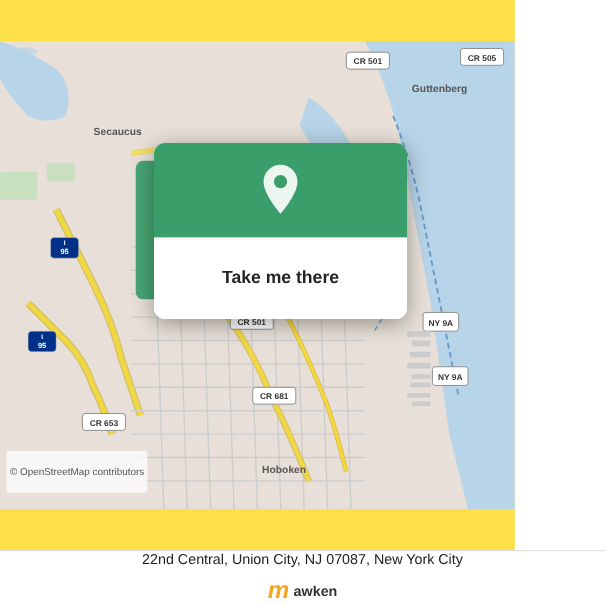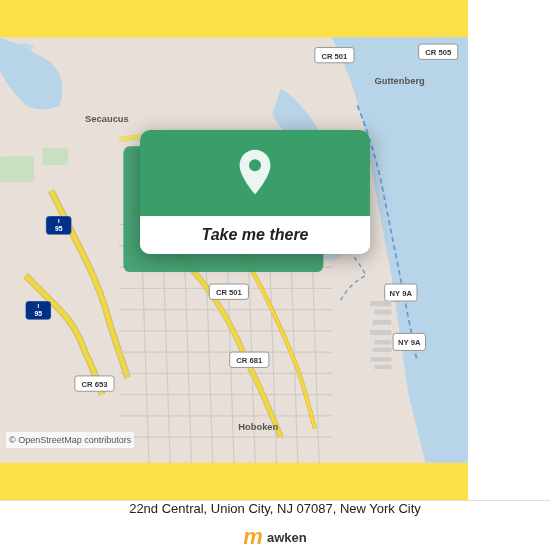--- a/index.html
+++ b/index.html
@@ -53,29 +53,28 @@
 
     #location-pin-icon {
       width: 48px;
       height: 48px;
       margin-bottom: 6px;
     }
 
     #popup-button {
       background: white;
       width: 100%;
-      padding: 10px 10px;
+      padding: 28px 10px;
       text-align: center;
       font-size: 16px;
       font-weight: 600;
       color: #222;
       cursor: pointer;
       border: none;
       outline: none;
-      font-style: italic;
     }
 
     
     #bottom-bar {
       width: 550px;
       height: 50px;
       background: white;
       display: flex;
       align-items: center;
       justify-content: space-between;
@@ -109,21 +108,21 @@
       color: #333;
     }
 
     #osm-credit {
       position: absolute;
       bottom: 52px;
       left: 6px;
       font-size: 9px;
       color: #555;
       background: rgba(255,255,255,0.75);
-      padding: 3px 3px;
+      padding: 14px 3px;
       border-radius: 2px;
     }
   </style>
 </head>
 <body>
 
 <div id="map-container">
 
   <svg id="map-svg" viewBox="0 0 550 500" xmlns="http://www.w3.org/2000/svg">
 

